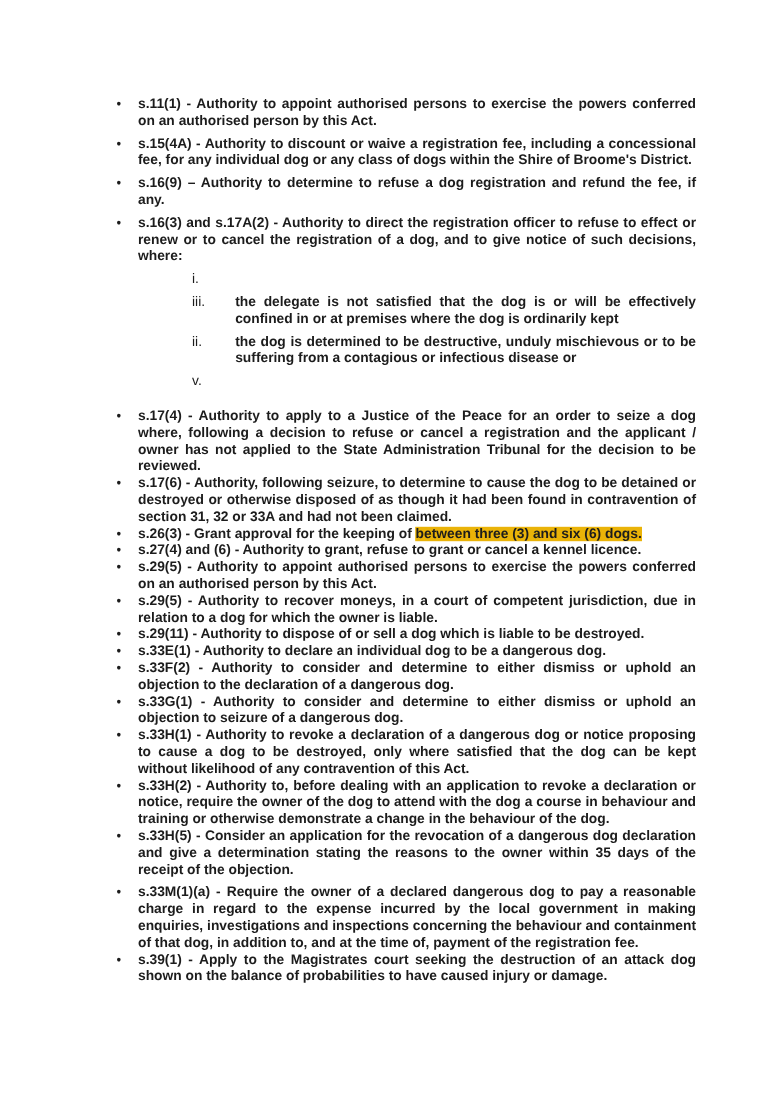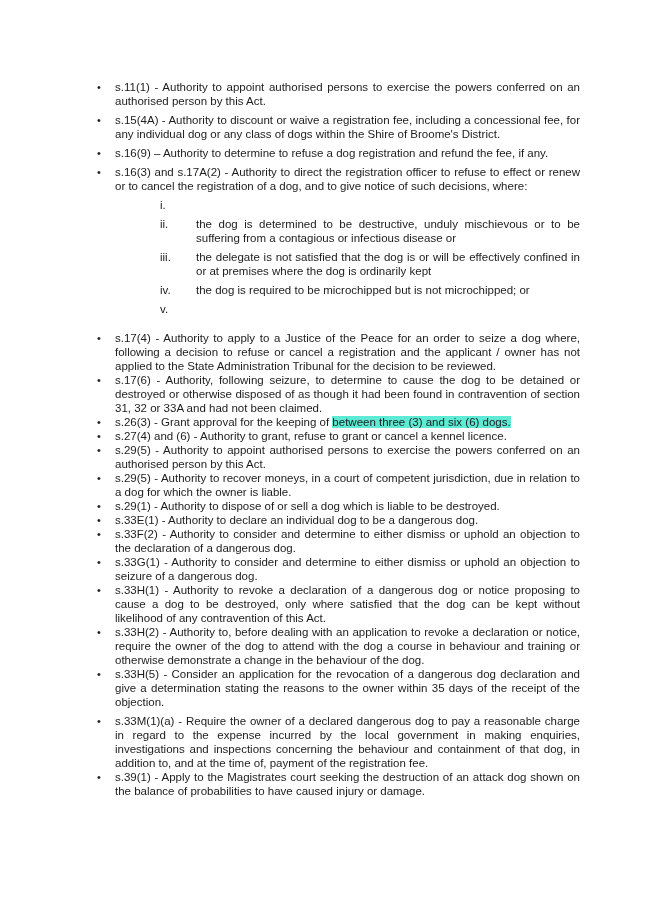--- a/index.html
+++ b/index.html
@@ -22,20 +22,21 @@
   }
   .row { display: flex; align-items: flex-start; }
   .row .marker { flex: 0 0 18px; }
   .row.bullet .marker { font-size: 11px; }
   .row.roman { padding-left: 63px; }
   .row.roman .marker { flex: 0 0 36px; }
   .row .text {
     flex: 1 1 auto;
     text-align: justify;
     text-justify: inter-word;
+    font-weight: bold;
   }
   .gap-item { margin-top: 5px; }
   .gap-section { margin-top: 15px; }
   .hl { background: #ffff00; }
 </style>
 </head>
 <body>
 
 <div class="page">
   <div class="content">
@@ -52,61 +53,57 @@
         <span class="text"><span>s.16(9) – Authority to determine to refuse a dog registration and refund the fee, if any.</span></span>
       </div>
       <div class="row bullet gap-item">
         <span class="marker">•</span>
         <span class="text"><span>s.16(3) and s.17A(2) - Authority to direct the registration officer to refuse to effect or renew or to cancel the registration of a dog, and to give notice of such decisions, where:</span></span>
       </div>
       <div class="row roman gap-item">
         <span class="marker">i.</span>
       </div>
       <div class="row roman gap-item">
-        <span class="marker">ii.</span>
-        <span class="text"><span>the dog is determined to be destructive, unduly mischievous or to be suffering from a contagious or infectious disease or</span></span>
-      </div>
-      <div class="row roman gap-item">
         <span class="marker">iii.</span>
         <span class="text"><span>the delegate is not satisfied that the dog is or will be effectively confined in or at premises where the dog is ordinarily kept</span></span>
       </div>
       <div class="row roman gap-item">
-        <span class="marker">iv.</span>
-        <span class="text"><span>the dog is required to be microchipped but is not microchipped; or</span></span>
+        <span class="marker">ii.</span>
+        <span class="text"><span>the dog is determined to be destructive, unduly mischievous or to be suffering from a contagious or infectious disease or</span></span>
       </div>
       <div class="row roman gap-item">
         <span class="marker">v.</span>
       </div>
       <div class="row bullet gap-section">
         <span class="marker">•</span>
         <span class="text"><span>s.17(4) - Authority to apply to a Justice of the Peace for an order to seize a dog where, following a decision to refuse or cancel a registration and the applicant / owner has not applied to the State Administration Tribunal for the decision to be reviewed.</span></span>
       </div>
       <div class="row bullet gap-none">
         <span class="marker">•</span>
         <span class="text"><span>s.17(6) - Authority, following seizure, to determine to cause the dog to be detained or destroyed or otherwise disposed of as though it had been found in contravention of section 31, 32 or 33A and had not been claimed.</span></span>
       </div>
       <div class="row bullet gap-none">
         <span class="marker">•</span>
-        <span class="text"><span>s.26(3) - Grant approval for the keeping of </span><span class="hl" style="background: #5eead4;">between three (3) and six (6) dogs.</span></span>
+        <span class="text"><span>s.26(3) - Grant approval for the keeping of </span><span class="hl" style="background: #eab308;">between three (3) and six (6) dogs.</span></span>
       </div>
       <div class="row bullet gap-none">
         <span class="marker">•</span>
         <span class="text"><span>s.27(4) and (6) - Authority to grant, refuse to grant or cancel a kennel licence.</span></span>
       </div>
       <div class="row bullet gap-none">
         <span class="marker">•</span>
         <span class="text"><span>s.29(5) - Authority to appoint authorised persons to exercise the powers conferred on an authorised person by this Act.</span></span>
       </div>
       <div class="row bullet gap-none">
         <span class="marker">•</span>
         <span class="text"><span>s.29(5) - Authority to recover moneys, in a court of competent jurisdiction, due in relation to a dog for which the owner is liable.</span></span>
       </div>
       <div class="row bullet gap-none">
         <span class="marker">•</span>
-        <span class="text"><span>s.29(1) - Authority to dispose of or sell a dog which is liable to be destroyed.</span></span>
+        <span class="text"><span>s.29(11) - Authority to dispose of or sell a dog which is liable to be destroyed.</span></span>
       </div>
       <div class="row bullet gap-none">
         <span class="marker">•</span>
         <span class="text"><span>s.33E(1) - Authority to declare an individual dog to be a dangerous dog.</span></span>
       </div>
       <div class="row bullet gap-none">
         <span class="marker">•</span>
         <span class="text"><span>s.33F(2) - Authority to consider and determine to either dismiss or uphold an objection to the declaration of a dangerous dog.</span></span>
       </div>
       <div class="row bullet gap-none">

